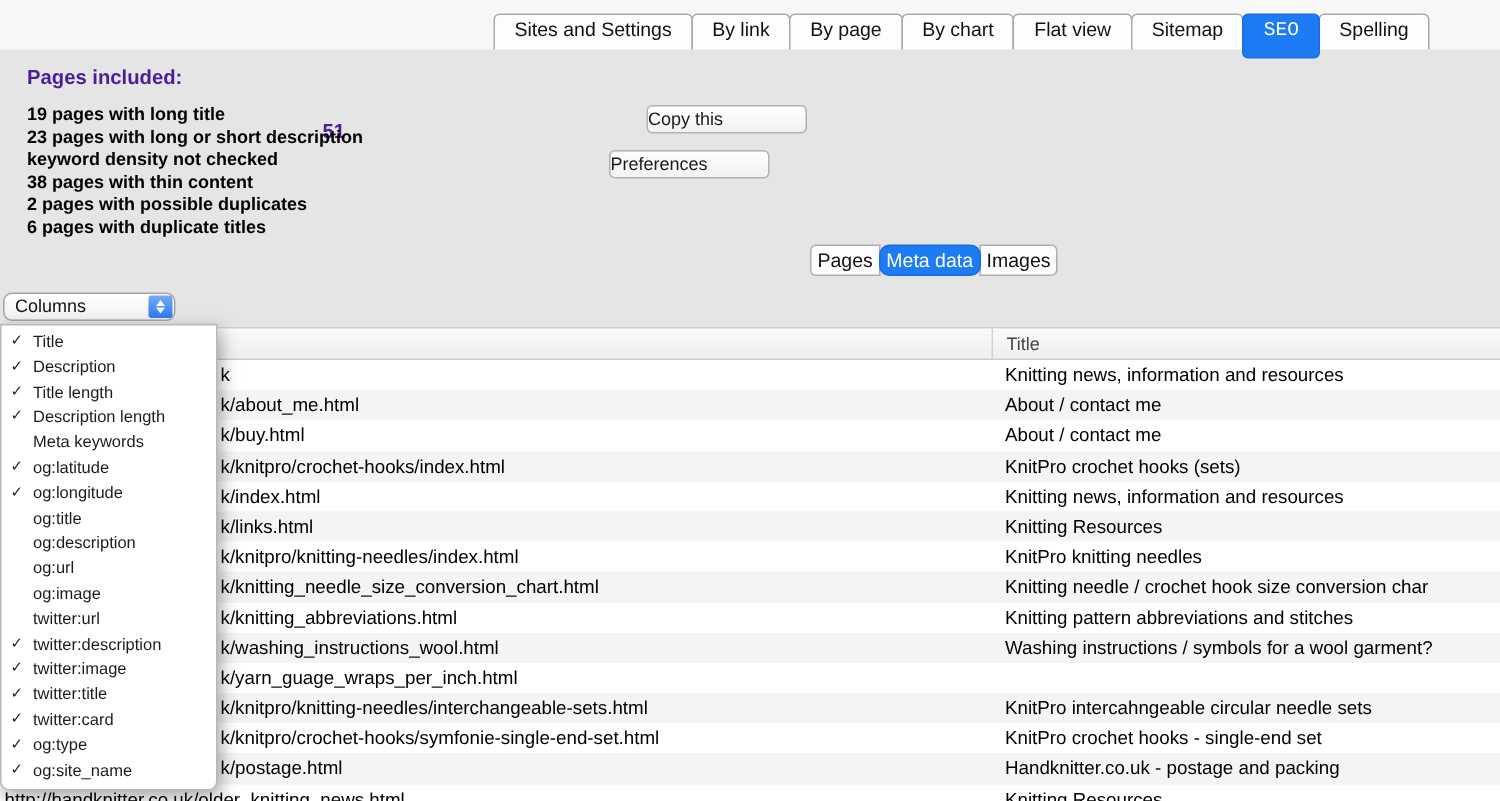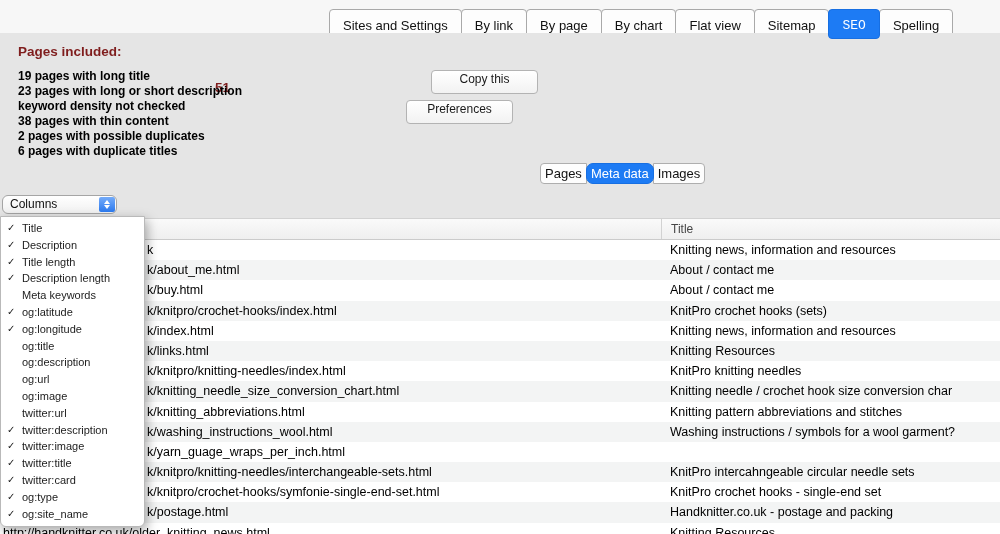--- a/index.html
+++ b/index.html
@@ -2,31 +2,31 @@
 <html><head>
 <meta charset="utf-8">
 <style>
   html,body{margin:0;padding:0;}
   body{width:1000px;height:534px;overflow:hidden;font-family:"Liberation Sans",sans-serif;background:#fff;}
   .app{position:relative;width:1000px;height:534px;overflow:hidden;background:#fff;}
 
   
   .tabbar{position:absolute;top:0;left:0;width:100%;height:33px;background:#f7f7f7;}
   .tabs{position:absolute;left:330px;top:9px;display:flex;}
-  .tab{height:30px;line-height:20px;padding:6px 13px;background:#fdfdfd;border:1px solid #a9a9a9;
+  .tab{height:30px;line-height:20px;padding:0 13px;background:#fdfdfd;border:1px solid #a9a9a9;
        margin-left:-1px;font-size:13px;color:#111;box-sizing:border-box;border-radius:4px;cursor:default;white-space:nowrap;}
   .tab.selected{background:#1d7bf4;border-color:#176fe2;color:#fff;position:relative;z-index:1;font-family:Liberation Mono, monospace;}
 
   
   .panel{position:absolute;top:33px;left:0;width:100%;height:185px;background:#e5e5e5;}
-  .summary-head{position:absolute;left:18px;top:11px;width:280px;height:18px;font-size:13.5px;font-weight:bold;color:#7f1d1d;}
+  .summary-head{position:absolute;left:18px;top:11px;width:280px;height:18px;font-size:13.5px;font-weight:bold;color:#4c1d95;}
   .summary-count{position:absolute;left:197px;top:0;margin-top:36px;}
   .summary-lines{position:absolute;left:18px;top:36px;font-size:12px;line-height:15px;color:#000;font-weight:bold;}
-  .btn{position:absolute;width:107px;height:24px;background:linear-gradient(#ffffff,#f2f2f2);
-       border:1px solid #b3b3b3;border-radius:4px;font-size:12px;color:#1a1a1a;text-align:center;
+  .btn{position:absolute;width:107px;height:19px;background:linear-gradient(#ffffff,#f2f2f2);
+       border:1px solid #b3b3b3;border-radius:4px;font-size:12px;color:#1a1a1a;text-align:left;
        line-height:17px;box-sizing:border-box;cursor:default;}
   .btn.copy{left:431px;top:37px;}
   .btn.pref{left:406px;top:67px;}
 
   
   .seg{position:absolute;left:541px;top:130px;display:flex;height:21px;}
   .seg-item{height:21px;line-height:19px;padding:0 4px;font-size:13px;background:#fdfdfd;
             border:1px solid #aeaeae;margin-left:-1px;box-sizing:border-box;color:#111;cursor:default;}
   .seg-item:nth-of-type(1){border-radius:4px 0 0 4px;}
   .seg-item:last-child{border-radius:0 4px 4px 0;}

